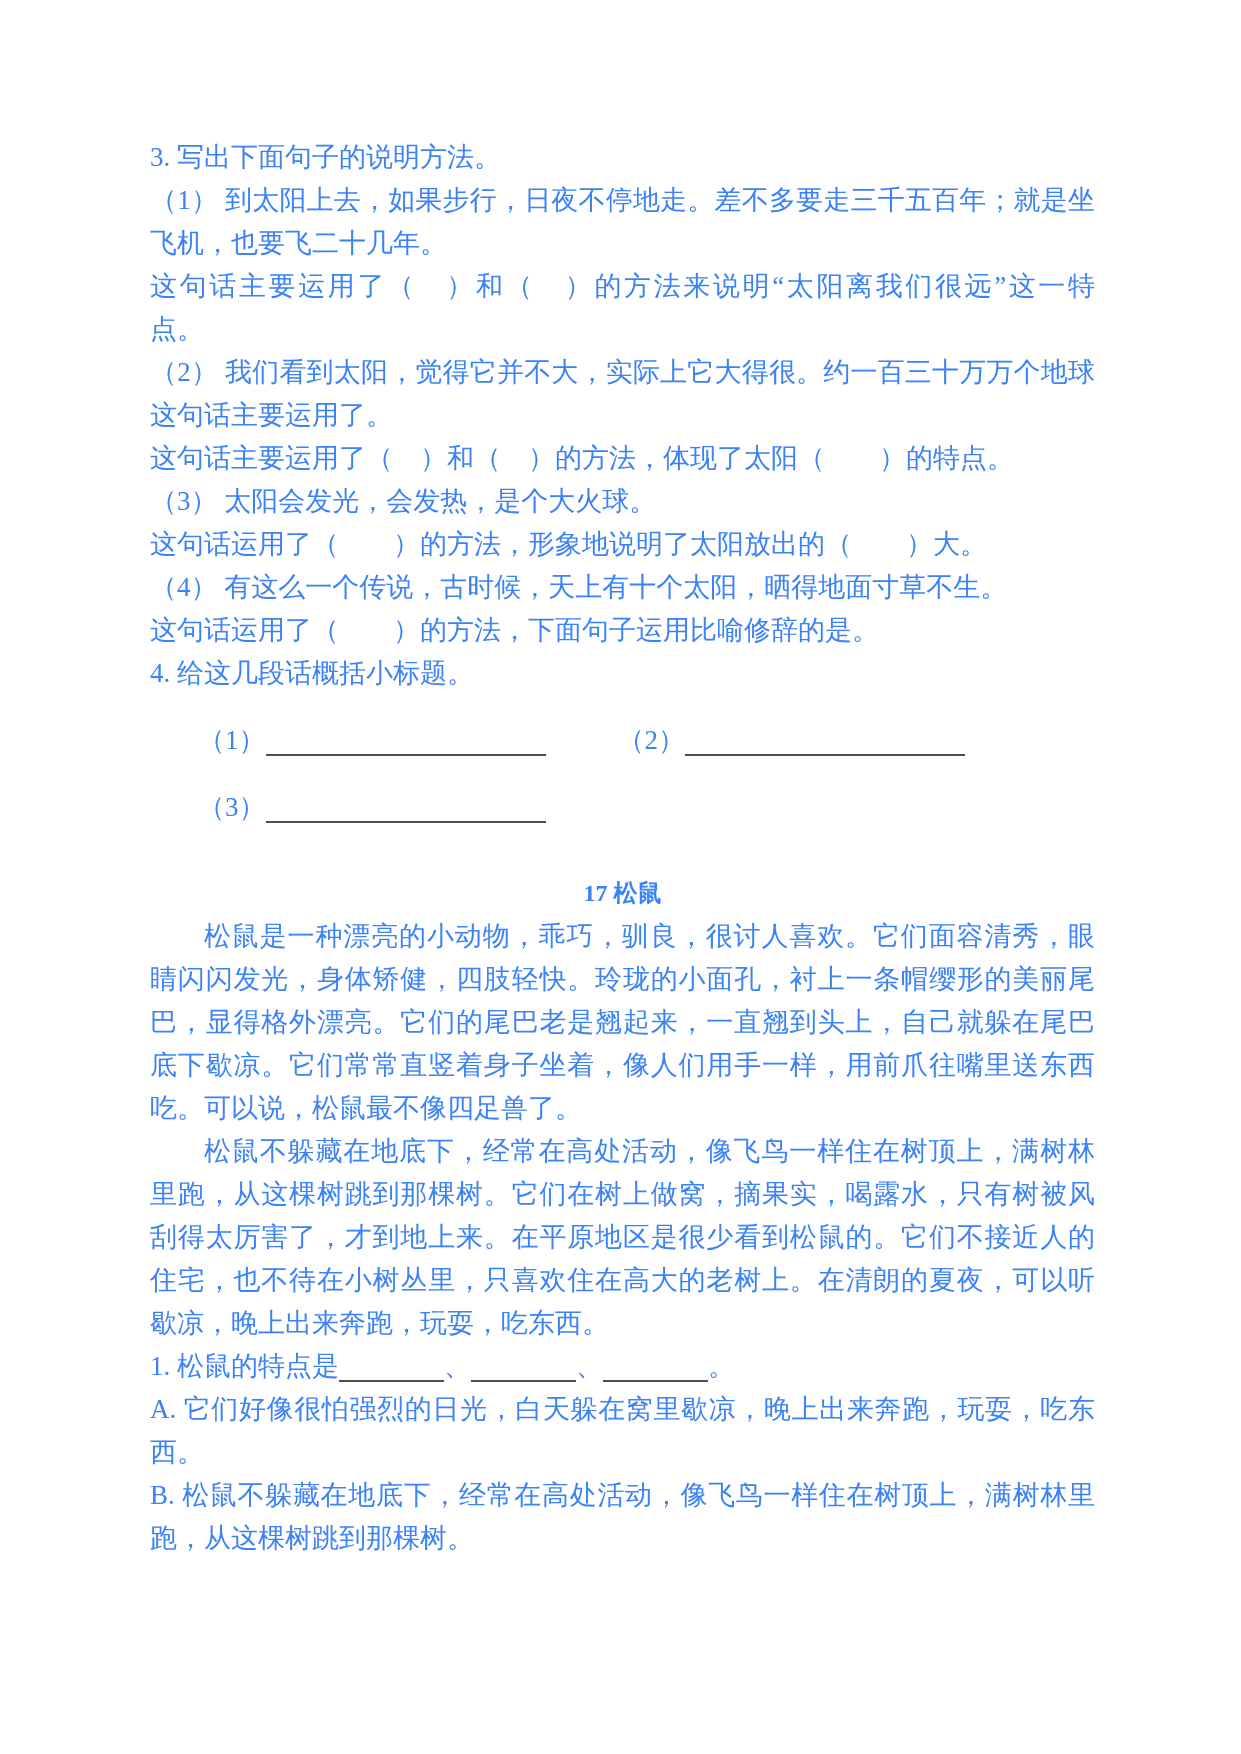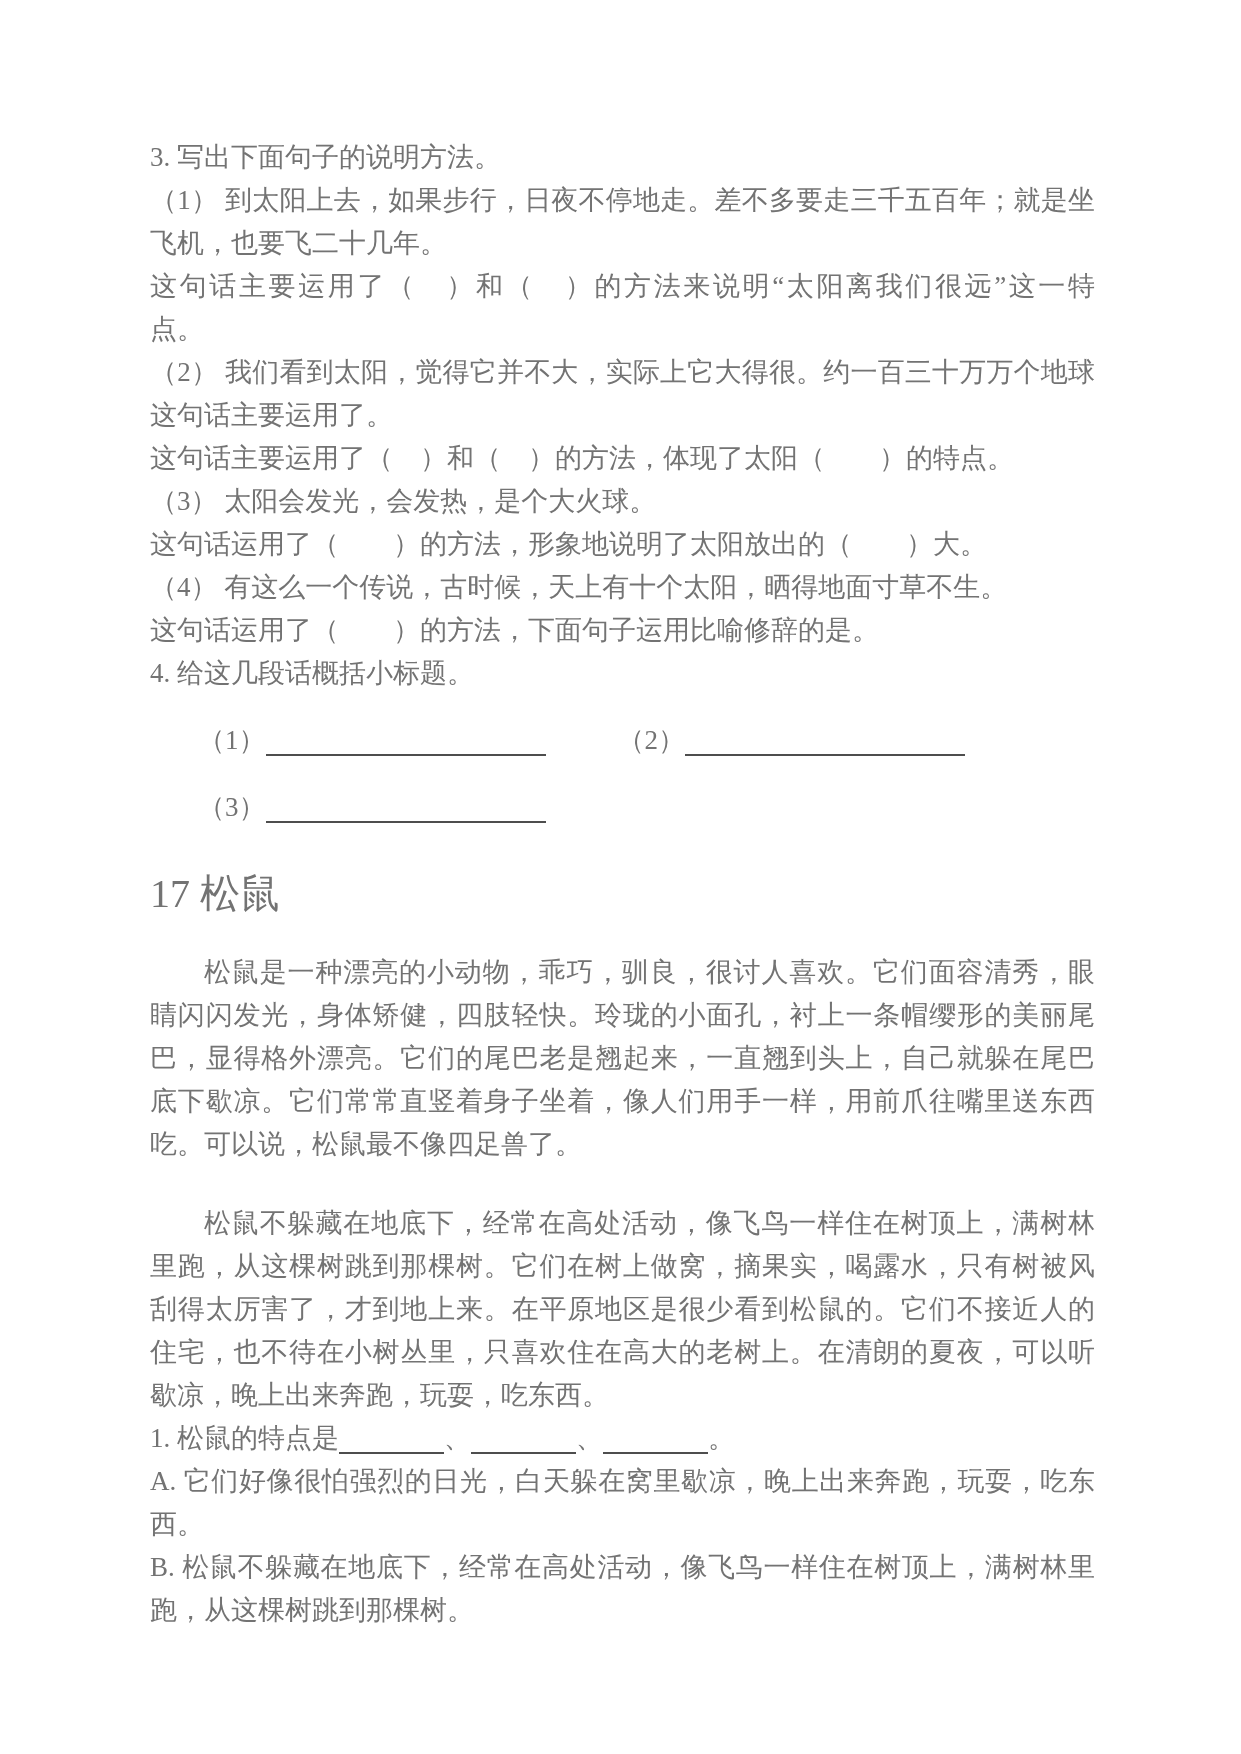--- a/index.html
+++ b/index.html
@@ -1,42 +1,43 @@
 <!DOCTYPE html>
 <html><head>
 <meta charset="utf-8">
 <style>
   html,body { margin:0; padding:0; background:#ffffff; }
   .page {
     position:relative;
     width:1241px; height:1754px;
     background:#ffffff;
-    color:#737373;
+    color:#3b82f6;
     font-family:"Liberation Serif", serif;
     overflow:hidden;
   }
   .content {
     padding:136px 0 0 150px;
     width:945px;
   }
   .ln {
     font-size:27px;
     line-height:43px;
     height:43px;
     letter-spacing:0;
     white-space:normal;
   }
   .just {
     text-align:justify;
     text-align-last:justify;
   }
-  .indent { padding-left:54px; box-sizing:border-box;margin-top:36px; }
+  .indent { padding-left:54px; box-sizing:border-box; }
   .title-ln {
-    font-weight:normal;
-    font-size:40px;
+    text-align:center;
+    font-weight:bold;
+    font-size:24px;
   }
   .blank {
     display:inline-block;
     height:20px;
     border-bottom:2px solid #4e4e4e;
     margin-bottom:-7px;
   }
   .w280 { width:280px; }
   .w105 { width:105px; }
   .gap72 { display:inline-block; width:72px; }

